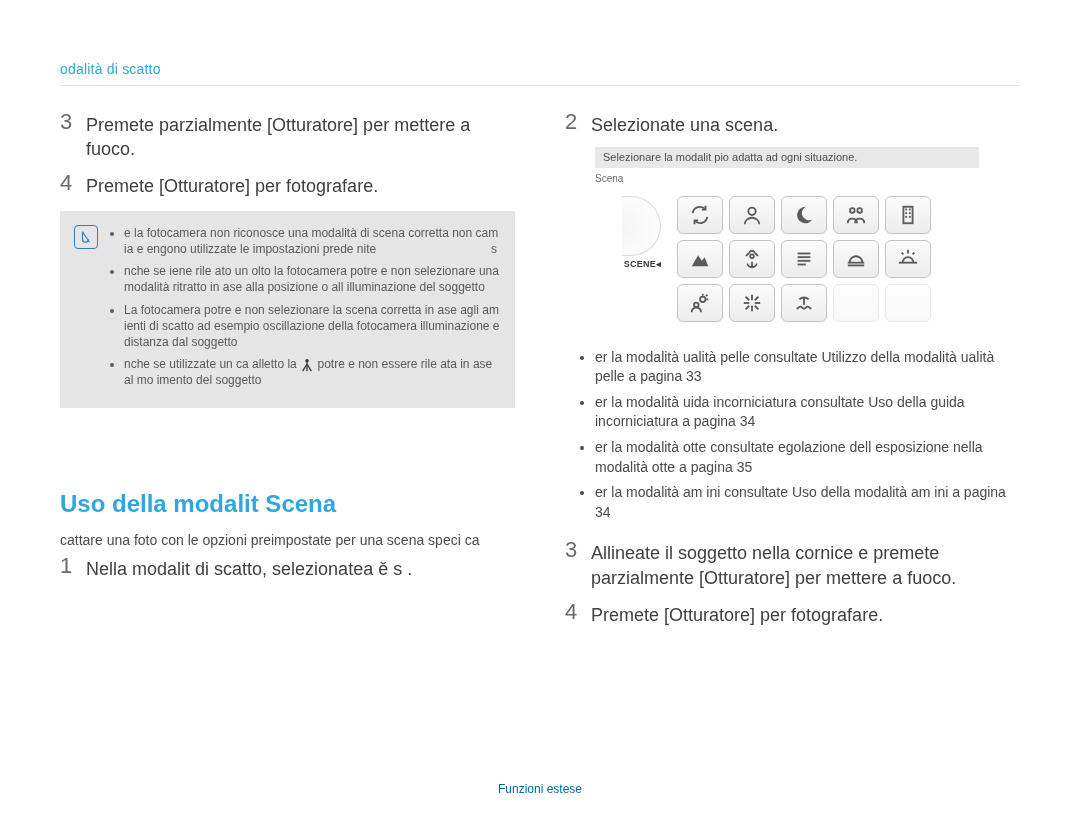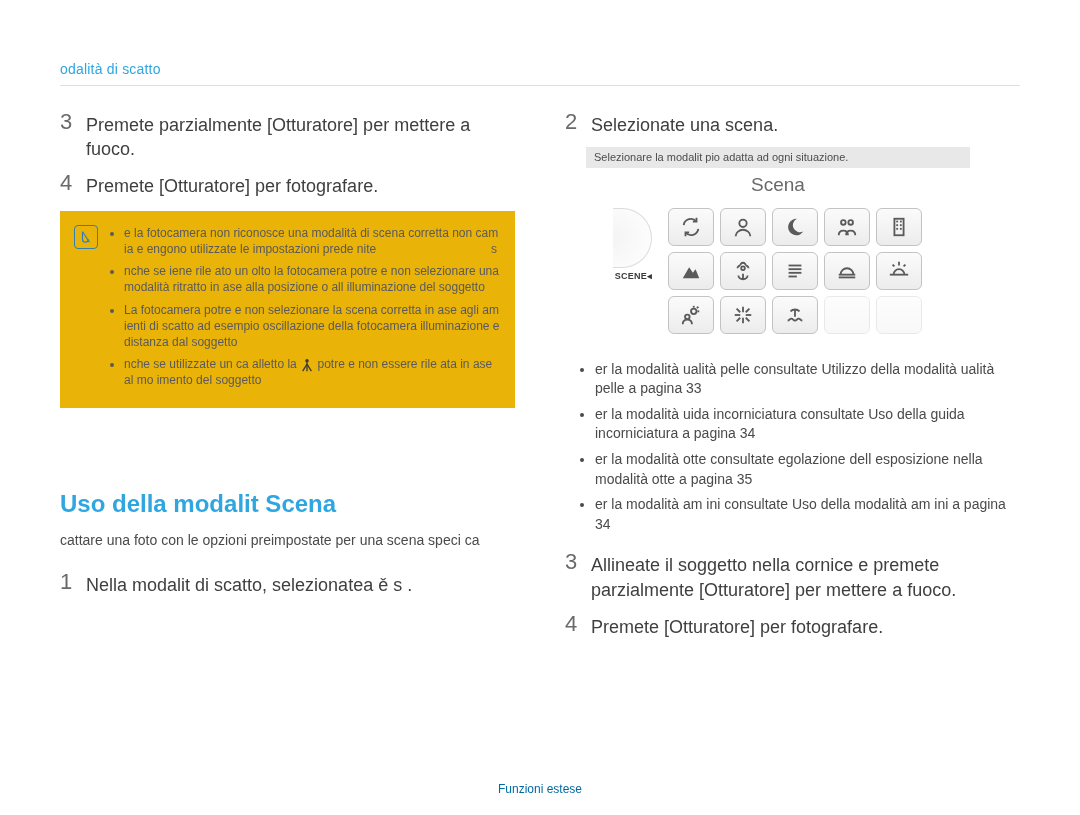--- a/index.html
+++ b/index.html
@@ -48,21 +48,21 @@
     flex: 0 0 26px;
     font-weight: 400;
     line-height: 1.1;
   }
   .step .txt {
     font-size: 18px;
     color: #3f3f3f;
     padding-top: 3px;
   }
   .notebox {
-    background: #eab308;
+    background: #e5e5e5;
     padding: 14px 14px 14px 14px;
     margin-top: 12px;
     display: flex;
     gap: 10px;
     font-size: 12px;
     color: #5a5a5a;
   }
   .note-icon {
     width: 22px;
     height: 22px;
@@ -95,39 +95,38 @@
   h2.section-title {
     color: #2fa6e0;
     font-size: 24px;
     font-weight: 700;
     margin: 80px 0 10px 0;
   }
   .subdesc {
     font-size: 14px;
     color: #4a4a4a;
     line-height: 1.4;
-    margin: 2px 0 20px 0;
+    margin: 2px 0 4px 0;
   }
 
   
   .lcd {
-    margin: 6px 0 14px 21px;
+    margin: 6px 0 14px 30px;
     width: 384px;
     background: #ffffff;
   }
   .lcd-top {
     background: #e8e8e8;
     color: #4c4c4c;
     font-size: 11px;
     padding: 3px 8px;
   }
   .lcd-title {
-    text-align: center;
     color: #6a6a6a;
-    font-size: 19px;
+    font-size: 10px;
     padding: 4px 0 6px 0;
   }
   .lcd-body {
     display: flex;
     align-items: flex-start;
     padding: 4px 6px 12px 6px;
   }
   .scene-badge {
     flex: 0 0 60px;
     display: flex;

